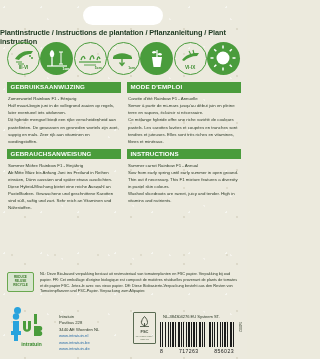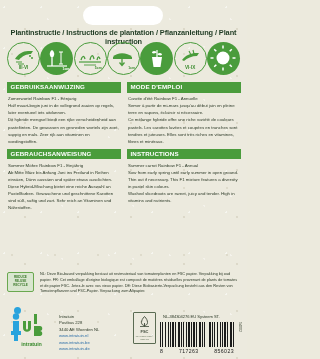--- a/index.html
+++ b/index.html
@@ -25,21 +25,21 @@
   
   .hang-label {
     position: absolute; left: 83px; top: 6px;
     width: 80px; height: 19px;
     background: #ffffff; border-radius: 10px;
   }
 
   
   .header-title {
     position: absolute; left: 0; top: 28px; width: 247px;
-    text-align: center;
+    text-align: left;
     font-size: 7.4px; font-weight: bold; color: #1f3b23;
     letter-spacing: -.1px;
   }
 
   
   .icon-row {
     position: absolute; left: 7px; top: 40px;
     width: 233px; height: 36px;
     display: flex; justify-content: space-between; align-items: center;
   }

